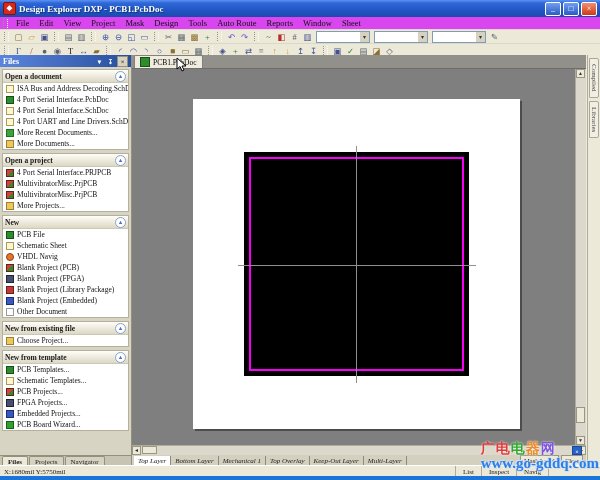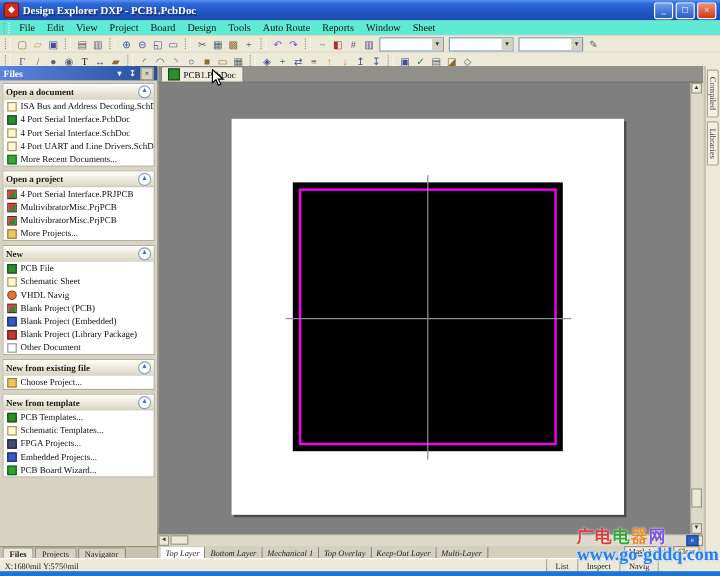--- a/index.html
+++ b/index.html
@@ -10,21 +10,21 @@
     background:linear-gradient(180deg,#5a93f2 0%,#2f67d8 18%,#2257c6 55%,#1c49ae 100%);}
   .appicon{width:11px;height:11px;background:#d42a1e;border:1px solid #7d130c;border-radius:2px;flex:none;
     display:flex;align-items:center;justify-content:center;color:#fff;font-size:7px;line-height:7px;font-weight:bold;}
   .title{flex:1;color:#fff;font-size:9px;font-weight:bold;text-shadow:1px 1px 1px #10306e;
     white-space:nowrap;overflow:hidden;}
   .winbtns{display:flex;gap:2px;}
   .wb{width:14px;height:12px;border:1px solid #fff;border-radius:2px;color:#fff;font-size:8px;line-height:11px;
     text-align:center;background:linear-gradient(180deg,#6f9ef0,#2b5cc4);}
   .wb.close{background:linear-gradient(180deg,#ef9070,#cf3915);}
   
-  .menubar{height:12px;display:flex;align-items:center;font-size:8.5px;background:#5eead4;
+  .menubar{height:12px;display:flex;align-items:center;font-size:8.5px;background:#d946ef;
     border-bottom:1px solid #dcd8c8;}
   .grip{width:3px;height:9px;border-left:1px dotted #9a9686;border-right:1px dotted #fff;margin:0 3px;flex:none;}
   .menu-item{padding:0 5px;color:#111;}
   .tbar{height:13px;display:flex;align-items:center;background:#ece9d8;border-bottom:1px solid #dcd8c8;padding:0 1px;}
   .tico{width:13px;height:12px;font-size:8.5px;line-height:12px;text-align:center;flex:none;}
   .combo{width:52px;height:10px;background:#fff;border:1px solid #7f9db9;display:flex;align-items:center;margin:0 2px;flex:none;}
   .combo-txt{flex:1;font-size:7px;padding-left:2px;}
   .combo-arrow{width:9px;height:100%;background:#d6d2c2;font-size:6px;line-height:10px;text-align:center;color:#333;}
   
   .content{position:absolute;left:0;top:55px;width:476px;height:410px;}
@@ -117,21 +117,21 @@
       <span class="wb close">×</span>
     </span>
   </div>
 
   <div class="menubar" id="menubar">
     <span class="grip"></span>
   <span class="menu-item">File</span>
       <span class="menu-item">Edit</span>
       <span class="menu-item">View</span>
       <span class="menu-item">Project</span>
-      <span class="menu-item">Board</span>
+      <span class="menu-item">Mask</span>
       <span class="menu-item">Design</span>
       <span class="menu-item">Tools</span>
       <span class="menu-item">Auto Route</span>
       <span class="menu-item">Reports</span>
       <span class="menu-item">Window</span>
       <span class="menu-item">Sheet</span>
     </div>
 
   <div class="tbar" id="toolbar1">
     <span class="grip"></span>
@@ -236,20 +236,24 @@
               <span>4 Port Serial Interface.SchDoc</span>
             </div>
             <div class="fitem">
               <span class="ficon ic-schdoc"></span>
               <span>4 Port UART and Line Drivers.SchDoc</span>
             </div>
             <div class="fitem">
               <span class="ficon ic-folder"></span>
               <span>More Recent Documents...</span>
             </div>
+            <div class="fitem">
+              <span class="ficon ic-open-folder"></span>
+              <span>More Documents...</span>
+            </div>
           </div>
           <div class="fsection">
             <div class="fsec-h">
               <span>Open a project</span>
               <span class="chev">▴</span>
             </div>
             <div class="fitem">
               <span class="ficon ic-project"></span>
               <span>4 Port Serial Interface.PRJPCB</span>
             </div>
@@ -281,26 +285,30 @@
             </div>
             <div class="fitem">
               <span class="ficon ic-vhdl"></span>
               <span>VHDL Navig</span>
             </div>
             <div class="fitem">
               <span class="ficon ic-project"></span>
               <span>Blank Project (PCB)</span>
             </div>
             <div class="fitem">
+              <span class="ficon ic-fpga"></span>
+              <span>Blank Project (FPGA)</span>
+            </div>
+            <div class="fitem">
+              <span class="ficon ic-libpkg"></span>
+              <span>Blank Project (Library Package)</span>
+            </div>
+            <div class="fitem">
               <span class="ficon ic-embedded"></span>
               <span>Blank Project (Embedded)</span>
-            </div>
-            <div class="fitem">
-              <span class="ficon ic-libpkg"></span>
-              <span>Blank Project (Library Package)</span>
             </div>
             <div class="fitem">
               <span class="ficon ic-blankdoc"></span>
               <span>Other Document</span>
             </div>
           </div>
           <div class="fsection">
             <div class="fsec-h">
               <span>New from existing file</span>
               <span class="chev">▴</span>
@@ -315,20 +323,24 @@
               <span>New from template</span>
               <span class="chev">▴</span>
             </div>
             <div class="fitem">
               <span class="ficon ic-pcbfile"></span>
               <span>PCB Templates...</span>
             </div>
             <div class="fitem">
               <span class="ficon ic-schdoc"></span>
               <span>Schematic Templates...</span>
+            </div>
+            <div class="fitem">
+              <span class="ficon ic-project"></span>
+              <span>PCB Projects...</span>
             </div>
             <div class="fitem">
               <span class="ficon ic-fpga"></span>
               <span>FPGA Projects...</span>
             </div>
             <div class="fitem">
               <span class="ficon ic-embedded"></span>
               <span>Embedded Projects...</span>
             </div>
             <div class="fitem">

